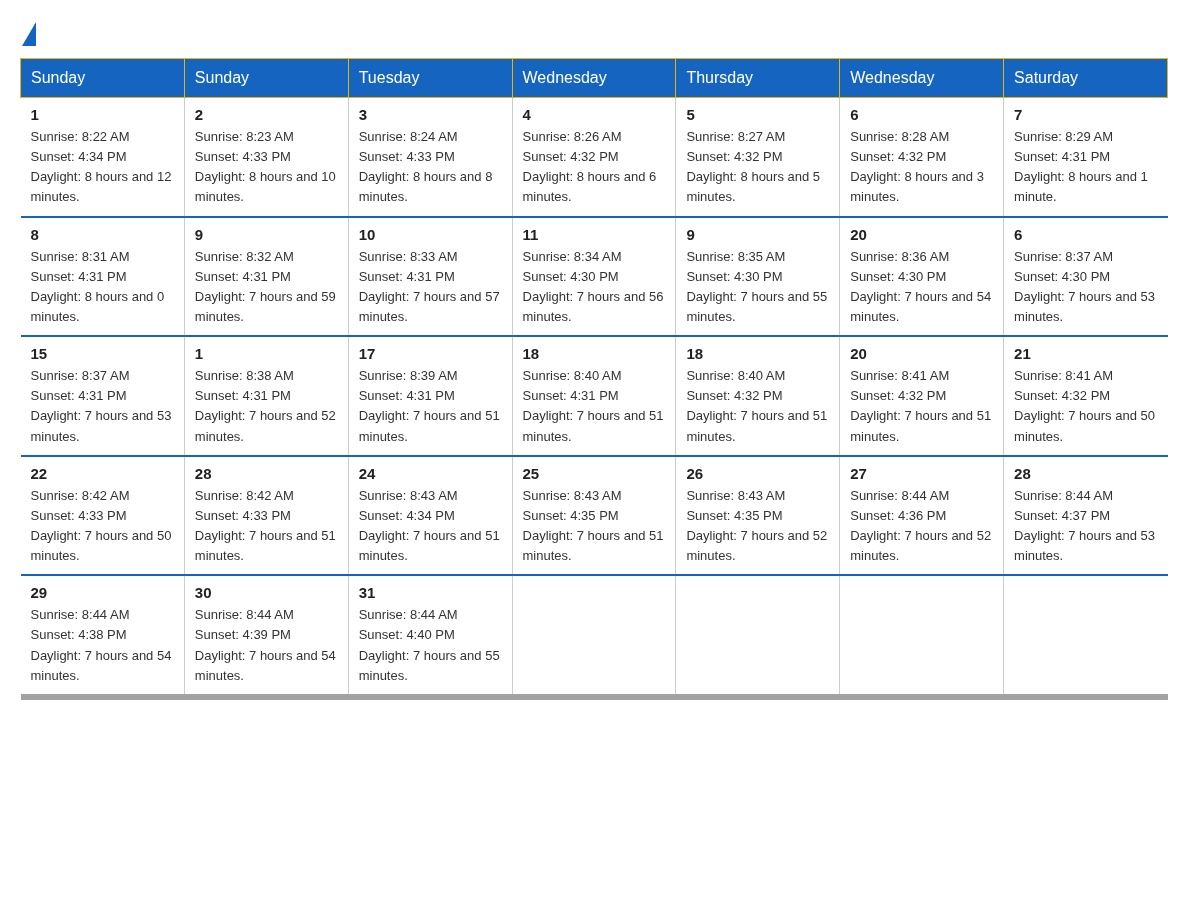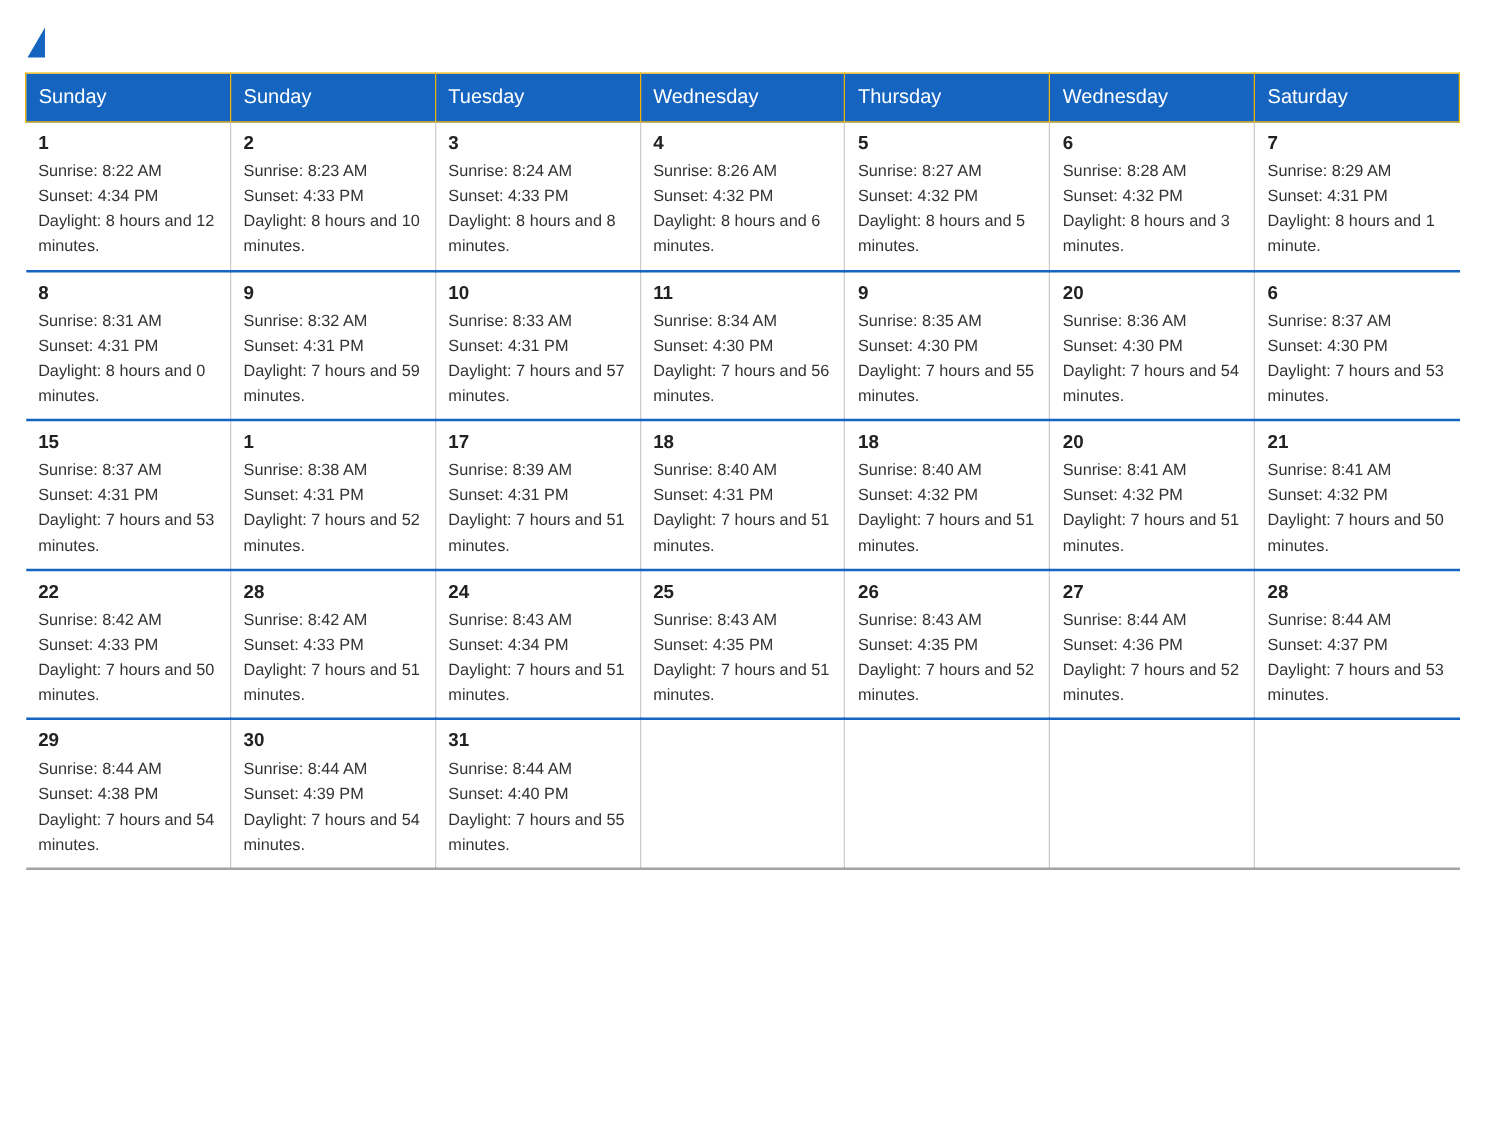--- a/index.html
+++ b/index.html
@@ -99,21 +99,21 @@
     }
     .day-info {
       font-size: 13px;
       line-height: 1.55;
       color: #333;
     }
     .empty-cell {
       background: #fff;
     }
     tbody tr:last-child {
-      border-bottom: 2px solid #a3a3a3;
+      border-bottom: 6px solid #a3a3a3;
     }
   </style>
 </head>
 <body>
 
 <div class="header-area">
   <div class="logo">
     <div class="logo-top">
       <span class="logo-general"></span>
       <div class="logo-triangle"></div>

